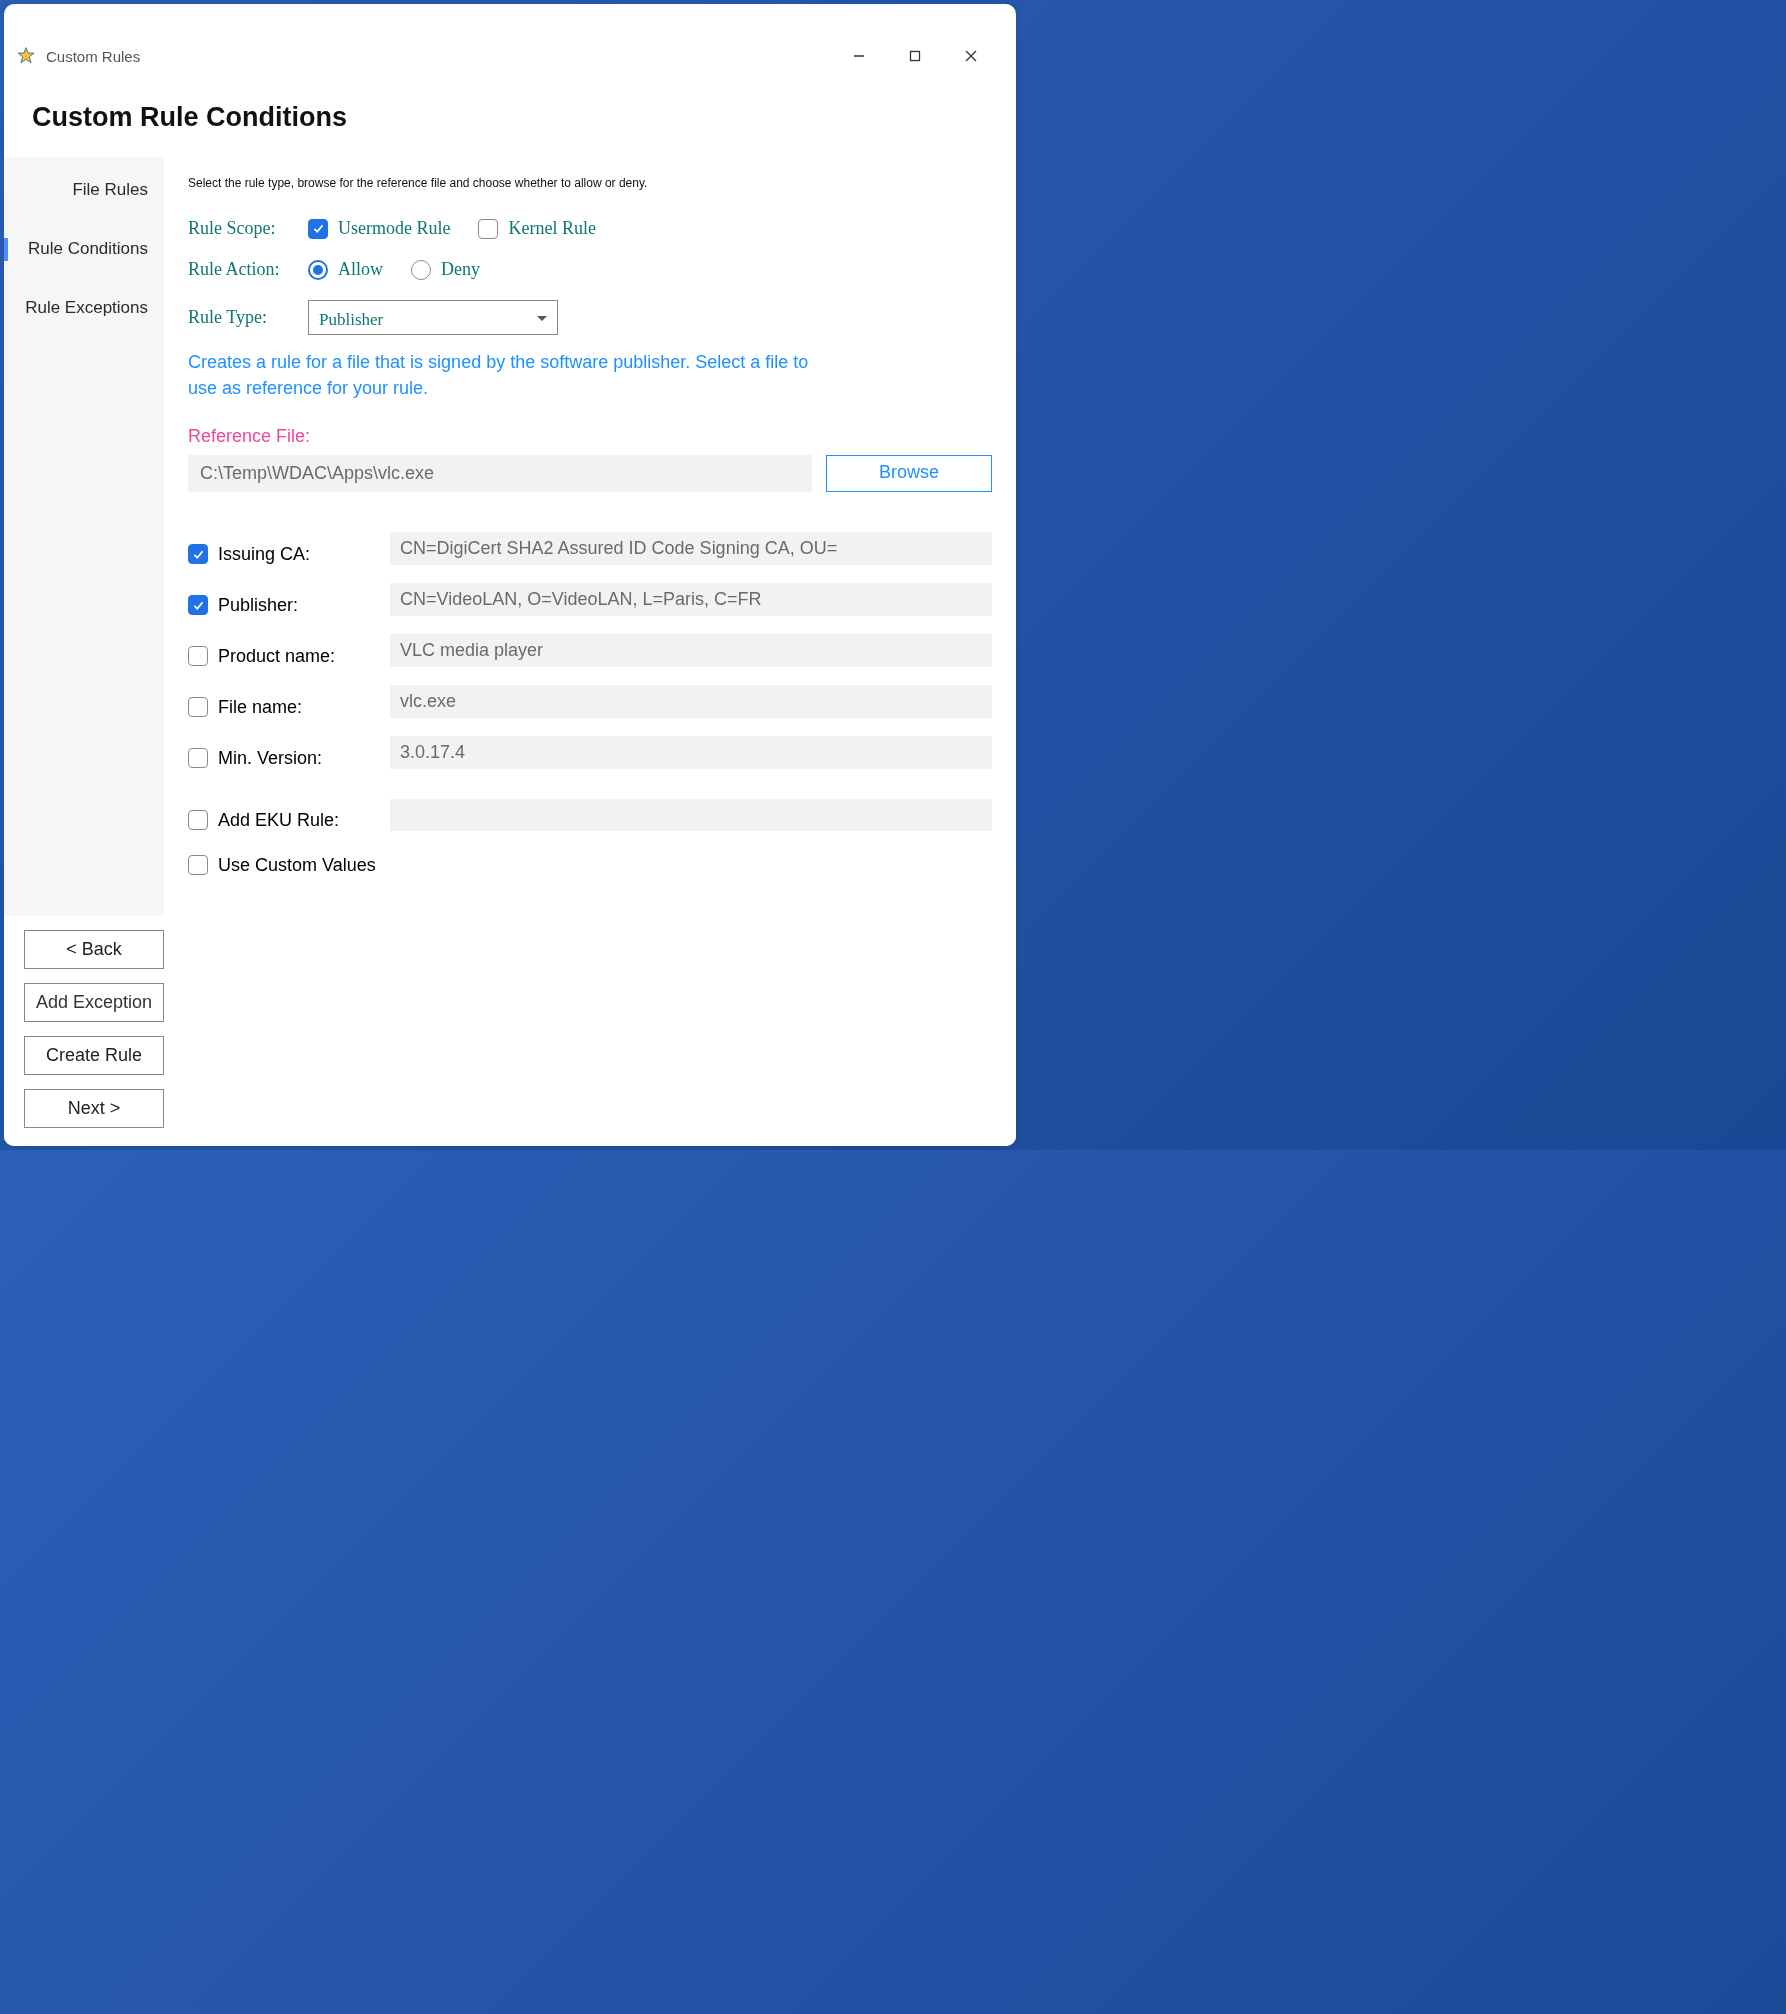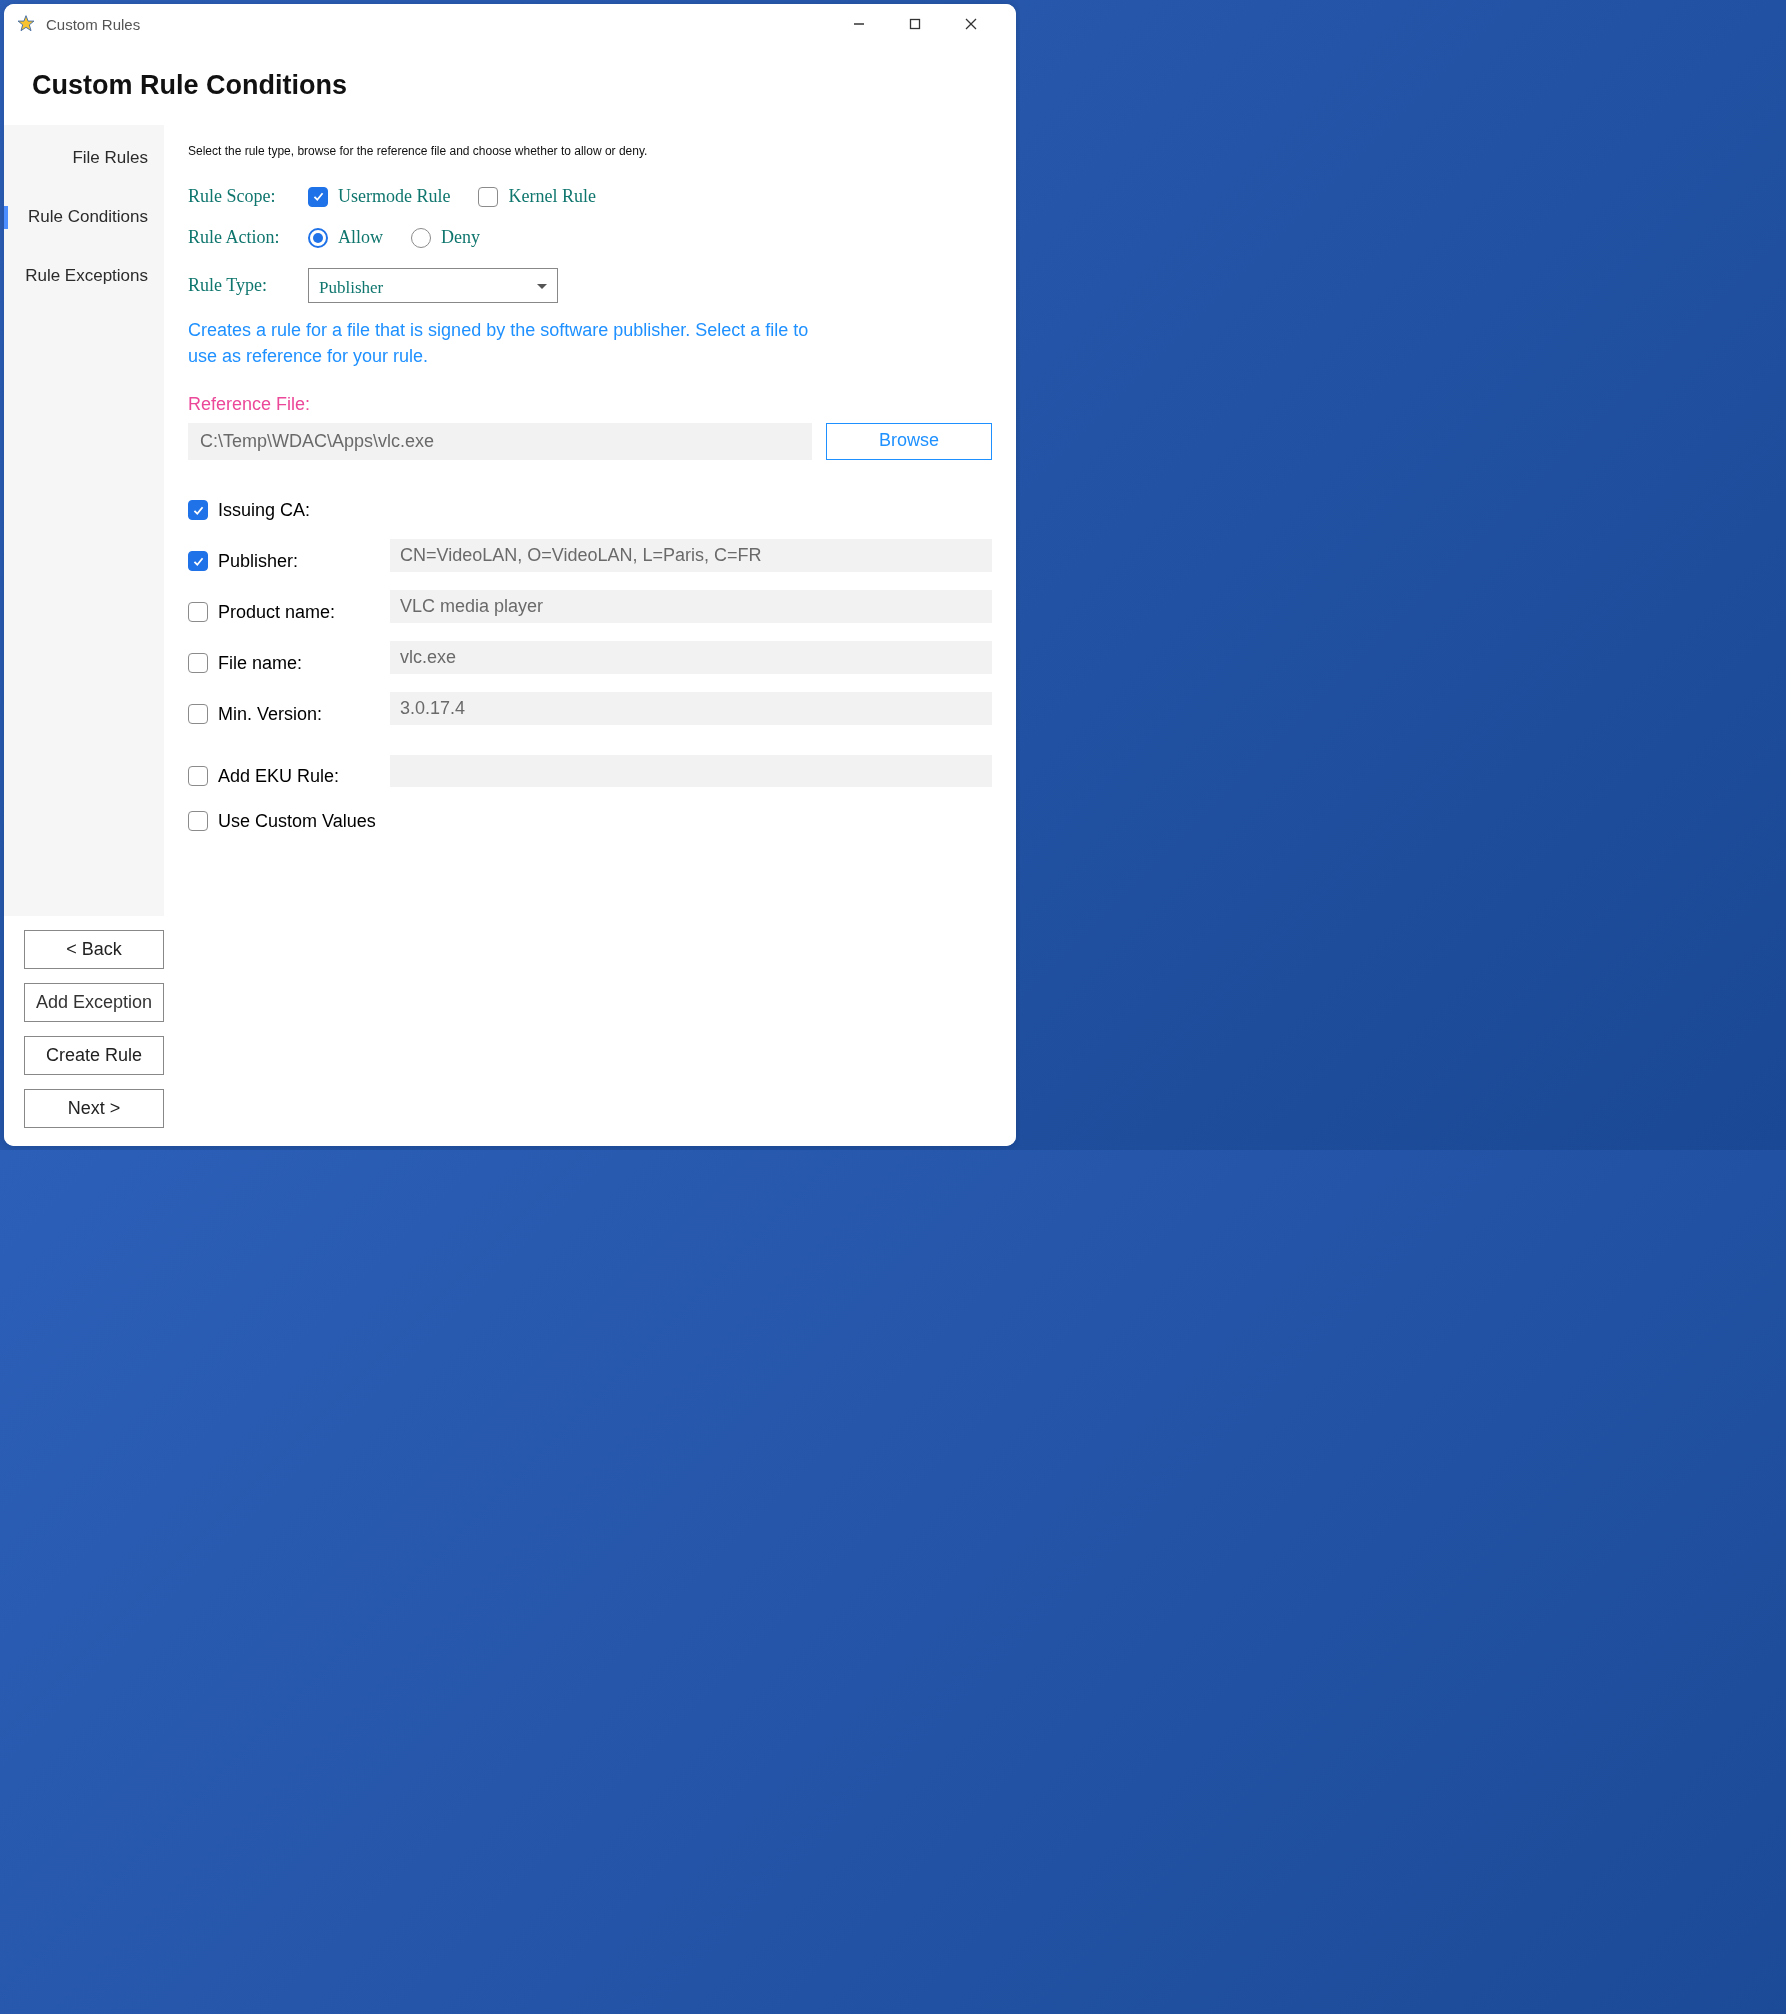--- a/index.html
+++ b/index.html
@@ -22,20 +22,21 @@
       box-shadow: 0 0 10px rgba(0,0,0,0.15);
     }
     .titlebar {
       display: flex;
       align-items: center;
       height: 40px;
       padding: 0 17px 0 12px;
       background: #ffffff;
       color: #555;
       font-size: 15px;
+      margin-top: 32px;
     }
     .titlebar .app-icon {
       width: 20px; height: 20px; margin-right: 10px;
       display: inline-flex; align-items: center; justify-content: center;
     }
     .titlebar .title-spacer { flex: 1; }
     .win-btn {
       width: 56px; height: 40px;
       display: inline-flex; align-items: center; justify-content: center;
       color: #333; cursor: default;
@@ -323,20 +324,21 @@
 
       <div class="attrrow">
         <span class="chk-item">
           <span class="chkbox checked">
             <svg viewBox="0 0 16 16">
                 <polyline points="3,8.5 6.5,12 13,4" fill="none" stroke="#fff" stroke-width="2.2"></polyline>
               </svg>
           </span>
           <span>Issuing CA:</span>
         </span>
+        <div class="attrval">CN=DigiCert SHA2 Assured ID Code Signing CA, OU=</div>
       </div>
 
       <div class="attrrow">
         <span class="chk-item">
           <span class="chkbox checked">
             <svg viewBox="0 0 16 16">
                 <polyline points="3,8.5 6.5,12 13,4" fill="none" stroke="#fff" stroke-width="2.2"></polyline>
               </svg>
           </span>
           <span>Publisher:</span>

